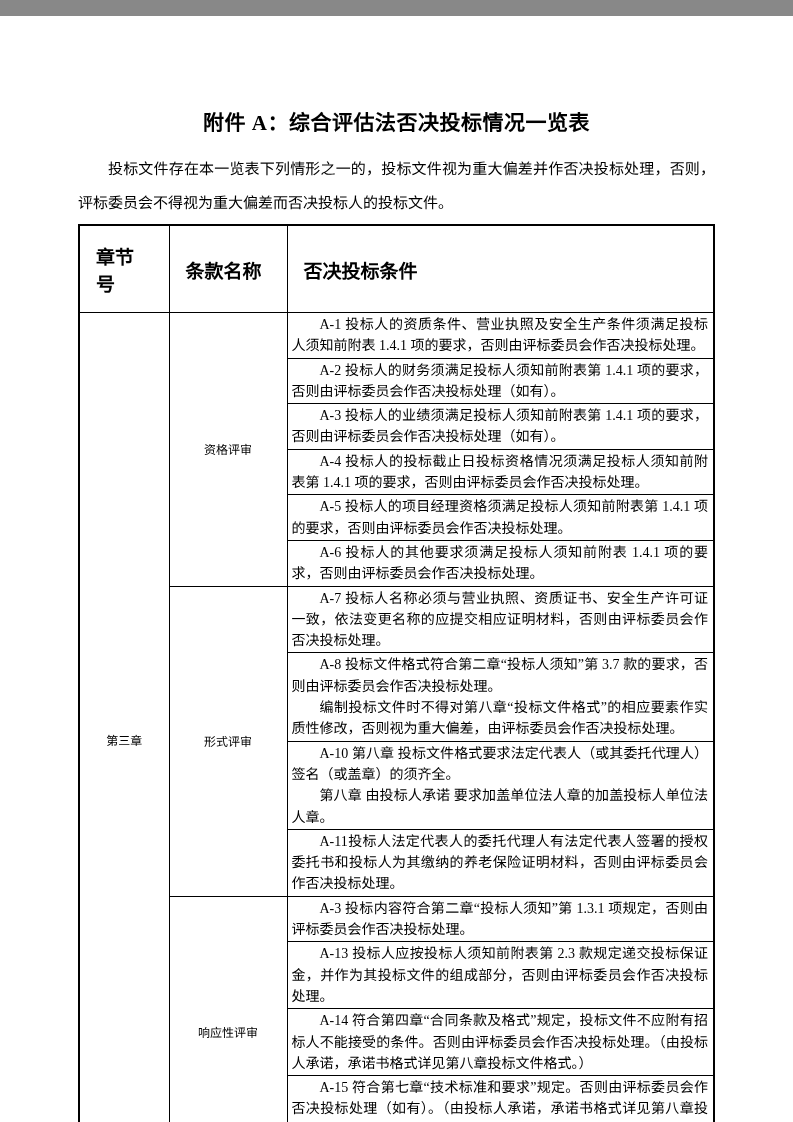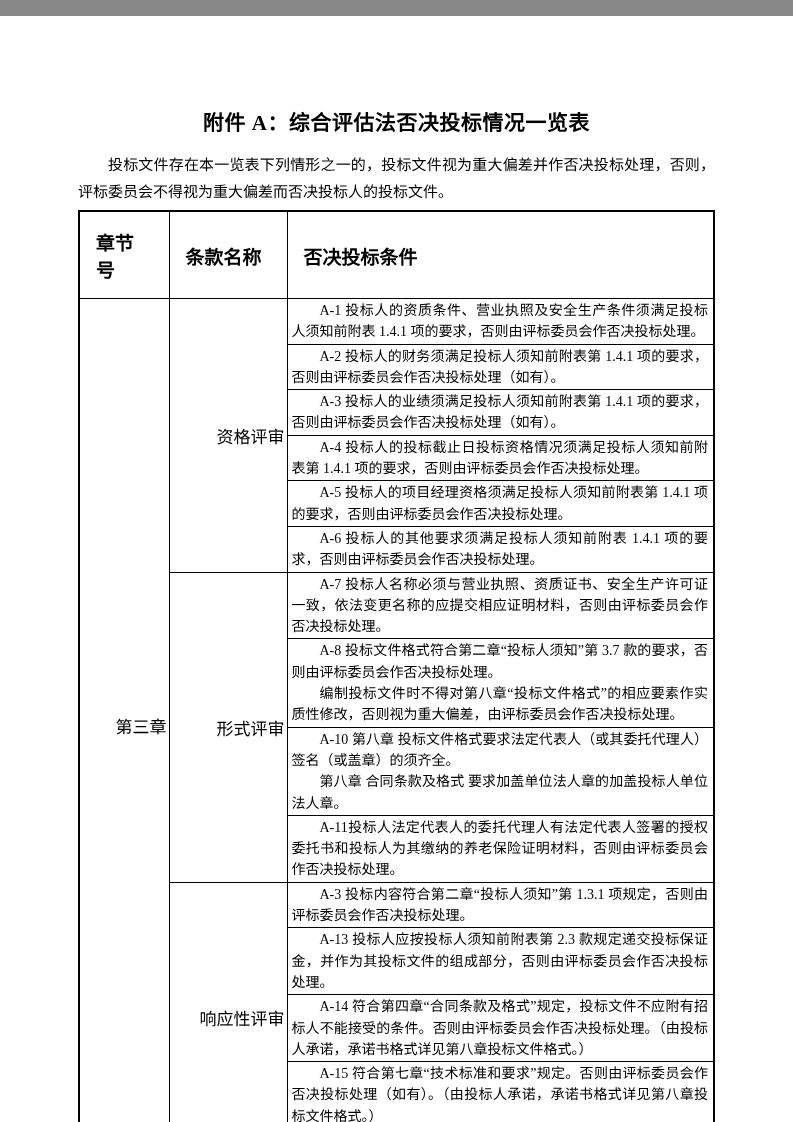--- a/index.html
+++ b/index.html
@@ -22,21 +22,21 @@
     padding-top: 90px;
     text-align: center;
     font-size: 21px;
     font-weight: bold;
     letter-spacing: 0.5px;
   }
   .intro {
     width: 637px;
     margin: 16px auto 0 auto;
     font-size: 15px;
-    line-height: 27px;
+    line-height: 34px;
     text-indent: 2em;
     text-align: justify;
   }
   table.reject-table {
     width: 637px;
     margin: 4px auto 0 auto;
     border-collapse: collapse;
     table-layout: fixed;
     border: 2px solid #000;
     font-size: 14px;
@@ -51,22 +51,22 @@
     font-size: 19px;
     font-weight: bold;
     text-align: left;
     padding: 16px;
   }
   col.c-chapter { width: 90px; }
   col.c-clause  { width: 118px; }
   col.c-cond    { width: 427px; }
   td.chapter-cell,
   td.group-cell {
-    text-align: right;
-    font-size: 17px;
+    text-align: center;
+    font-size: 12px;
     padding: 16px 2px;
   }
   td.cond-cell {
     padding: 1px 5px 1px 4px;
     line-height: 21.3px;
     text-align: justify;
   }
   td.cond-cell p {
     margin: 0;
     text-indent: 2em;
@@ -141,21 +141,21 @@
       </tr>
       <tr>
         <td class="cond-cell">
           <p>A-8 投标文件格式符合第二章“投标人须知”第 3.7 款的要求，否则由评标委员会作否决投标处理。</p>
           <p>编制投标文件时不得对第八章“投标文件格式”的相应要素作实质性修改，否则视为重大偏差，由评标委员会作否决投标处理。</p>
         </td>
       </tr>
       <tr>
         <td class="cond-cell">
           <p>A-10 第八章 投标文件格式要求法定代表人（或其委托代理人）签名（或盖章）的须齐全。</p>
-          <p>第八章 合同条款及格式 要求加盖单位法人章的加盖投标人单位法人章。</p>
+          <p>第八章 由投标人承诺 要求加盖单位法人章的加盖投标人单位法人章。</p>
         </td>
       </tr>
       <tr>
         <td class="cond-cell">
             <p>A-11投标人法定代表人的委托代理人有法定代表人签署的授权委托书和投标人为其缴纳的养老保险证明材料，否则由评标委员会作否决投标处理。</p>
           </td>
       </tr>
       <tr>
         <td class="group-cell" rowspan="5">响应性评审</td>
         <td class="cond-cell">

